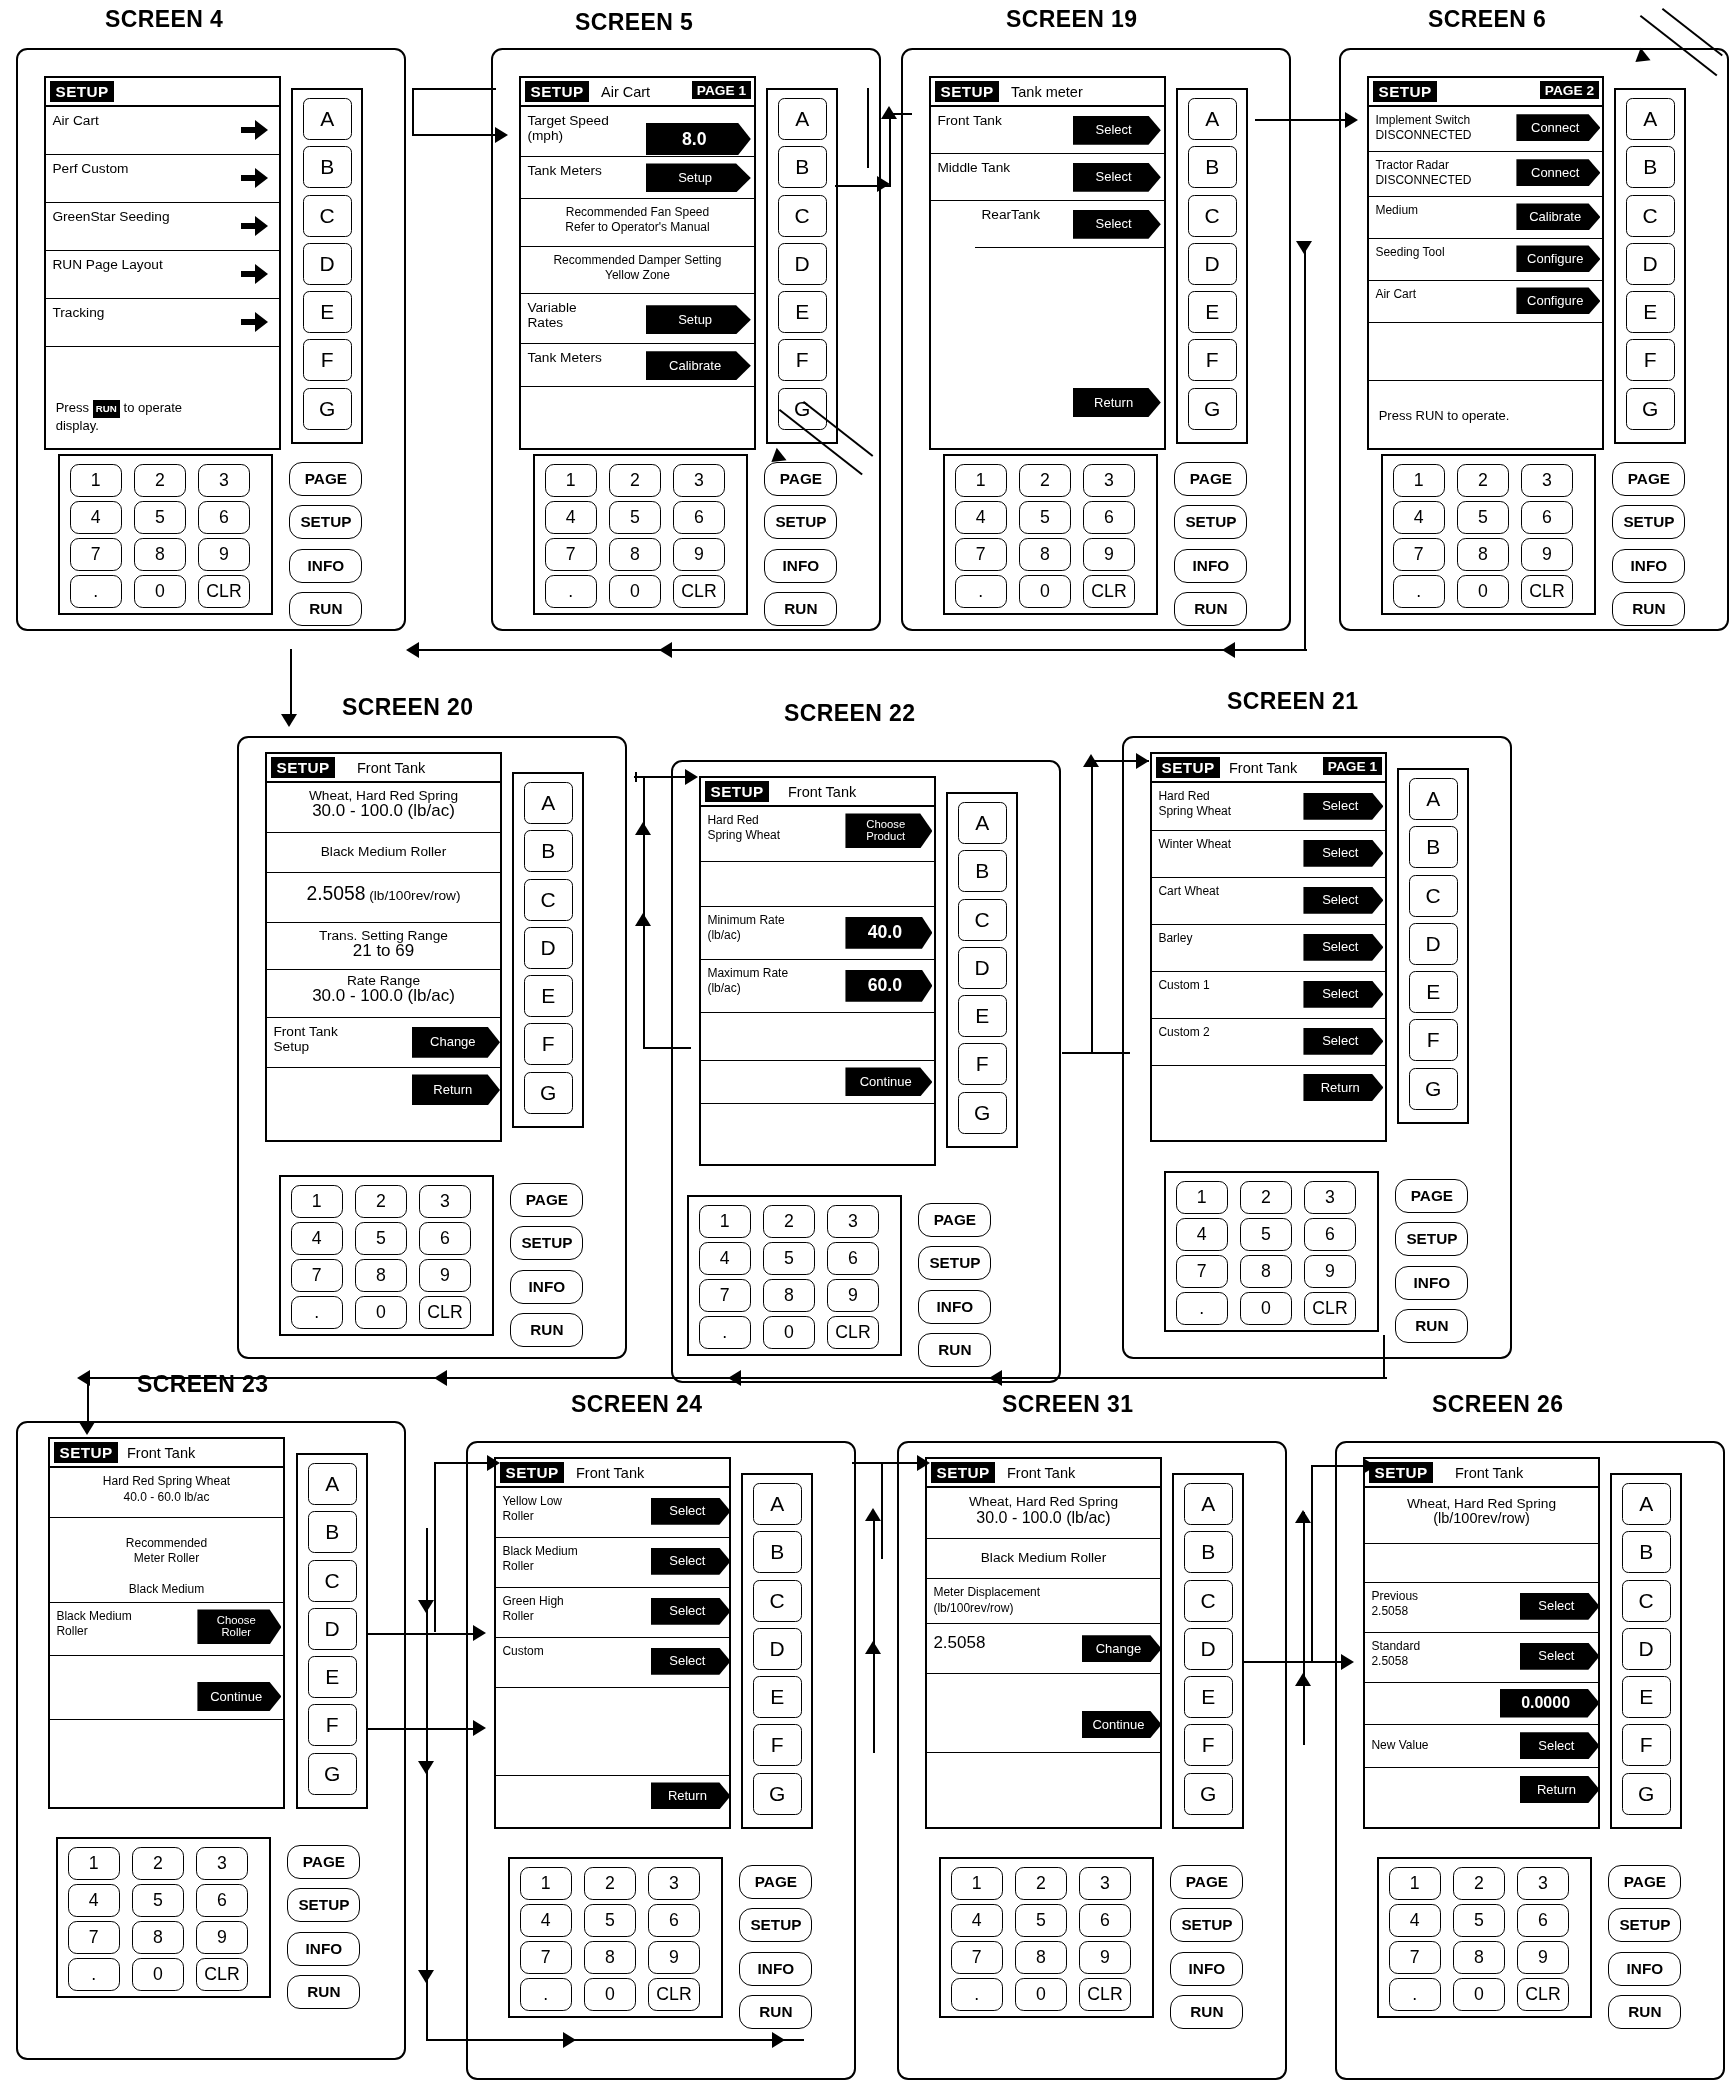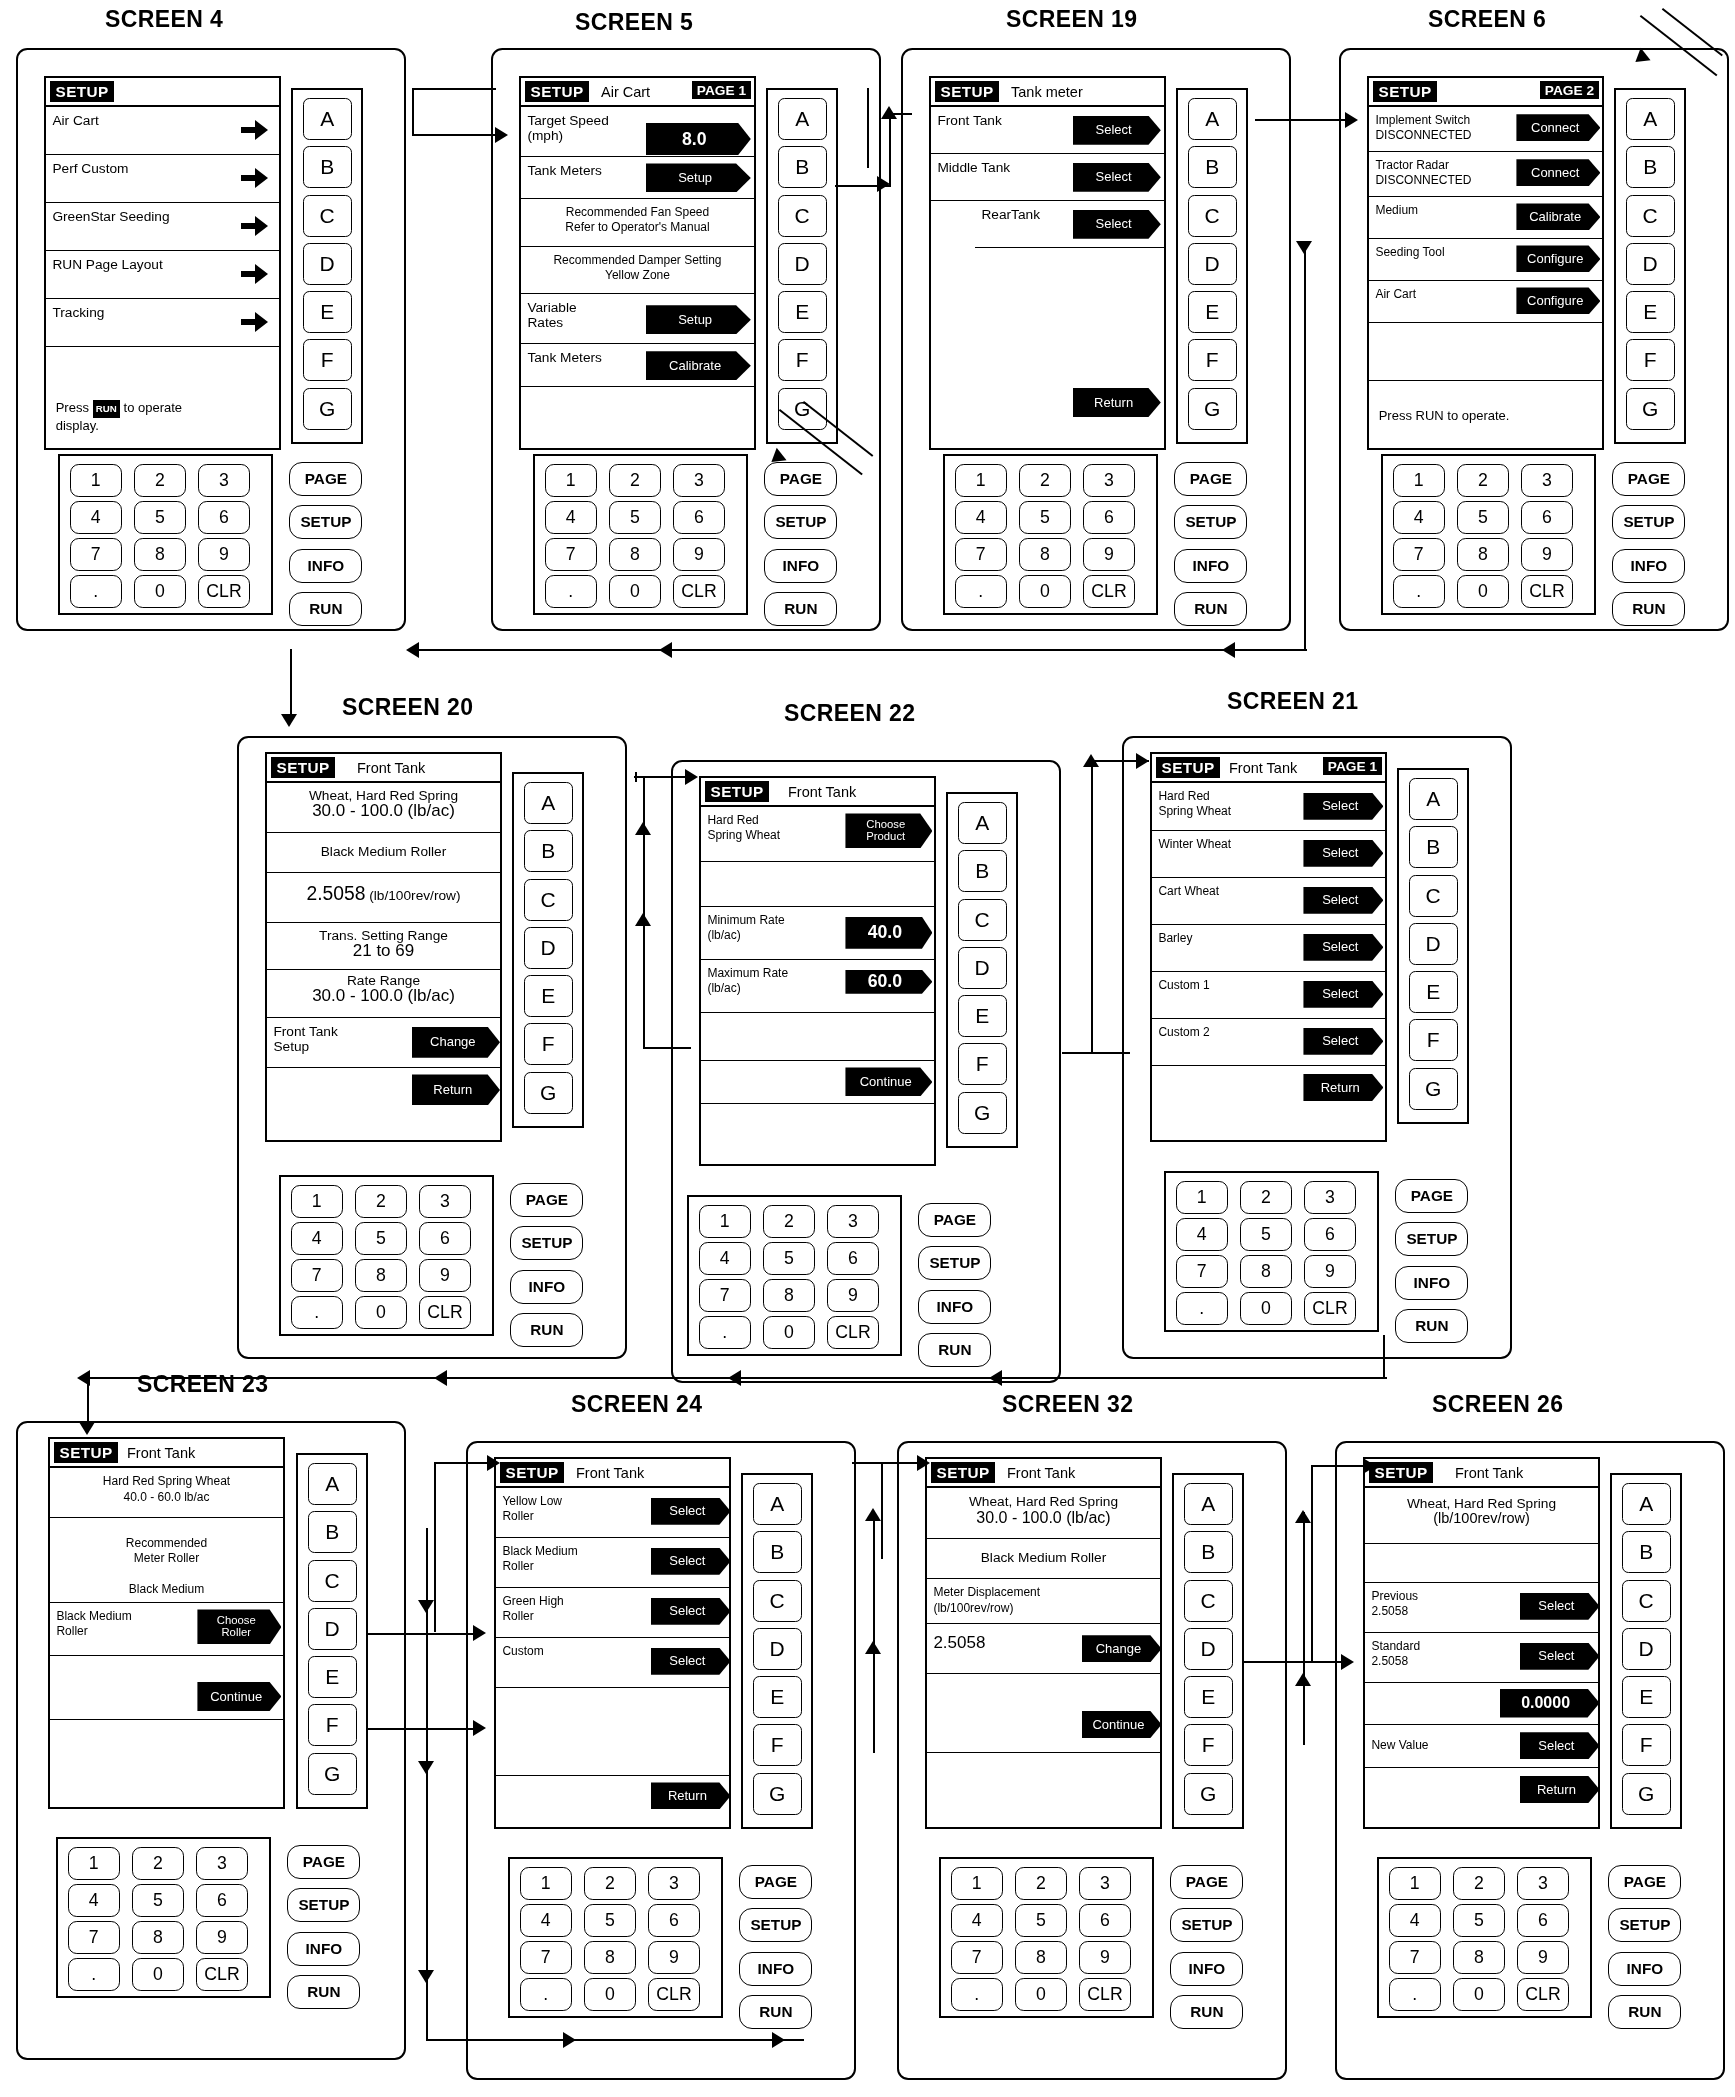--- a/index.html
+++ b/index.html
@@ -399,21 +399,21 @@
         <span class="row-lbl small">Hard Red<br>Spring Wheat</span>
         <span class="btn two" style="right:1.6px;top:6.4px;width:87px;height:35px;">Choose<br>Product</span>
       </div>
       <div class="row" style="height:45px;"></div>
       <div class="row" style="height:53px;">
         <span class="row-lbl small">Minimum Rate<br>(lb/ac)</span>
         <span class="val" style="right:1.6px;top:9.7px;width:87px;height:32px;">40.0</span>
       </div>
       <div class="row" style="height:53px;">
         <span class="row-lbl small">Maximum Rate<br>(lb/ac)</span>
-        <span class="val" style="right:1.6px;top:9.7px;width:87px;height:24px;">60.0</span>
+        <span class="val" style="right:1.6px;top:9.7px;width:87px;height:32px;">60.0</span>
       </div>
       <div class="row" style="height:48px;"></div>
       <div class="row" style="height:43px;">
         <span class="btn" style="right:1.6px;top:6.4px;width:87px;height:29px;">Continue</span>
       </div>
       <div class="row nb" style="height:50px;"></div>
     </div>
 
     <div class="keycol" style="left:283px;top:92px;width:68px;height:352px;">
       <div class="skey" style="left:9.7px;top:8px;width:47px;height:40px;">A</div>
@@ -632,21 +632,21 @@
     </div>
     <div class="rkeycol" style="left:275px;top:466px;width:97px;height:157px;">
       <div class="rkey" style="left:6.4px;top:8px;width:71px;height:32px;">PAGE</div>
       <div class="rkey" style="left:6.4px;top:51px;width:71px;height:32px;">SETUP</div>
       <div class="rkey" style="left:6.4px;top:95px;width:71px;height:32px;">INFO</div>
       <div class="rkey" style="left:6.4px;top:138px;width:71px;height:32px;">RUN</div>
     </div>
   </div>
 
   <div class="module" style="left:889px;top:1391px;width:402px;height:708px;">
-    <div class="mod-title" style="left:113px;top:0px;">SCREEN 32</div>
+    <div class="mod-title" style="left:113px;top:0px;">SCREEN 31</div>
     <div class="frame" style="left:8px;top:50px;width:386px;height:635px;"></div>
 
     <div class="lcd" style="left:36px;top:66px;width:233px;height:368px;">
       <div class="lcd-hdr">
         <span class="setup-tag">SETUP</span>
         <span class="hdr-txt" style="left:80px;">Front Tank</span>
       </div>
       <div class="row" style="height:51px;">
         <span class="row-lbl c" style="top:6.4px;">Wheat, Hard Red Spring<br><span style="font-size:16px;">30.0 - 100.0 (lb/ac)</span></span>
       </div>

